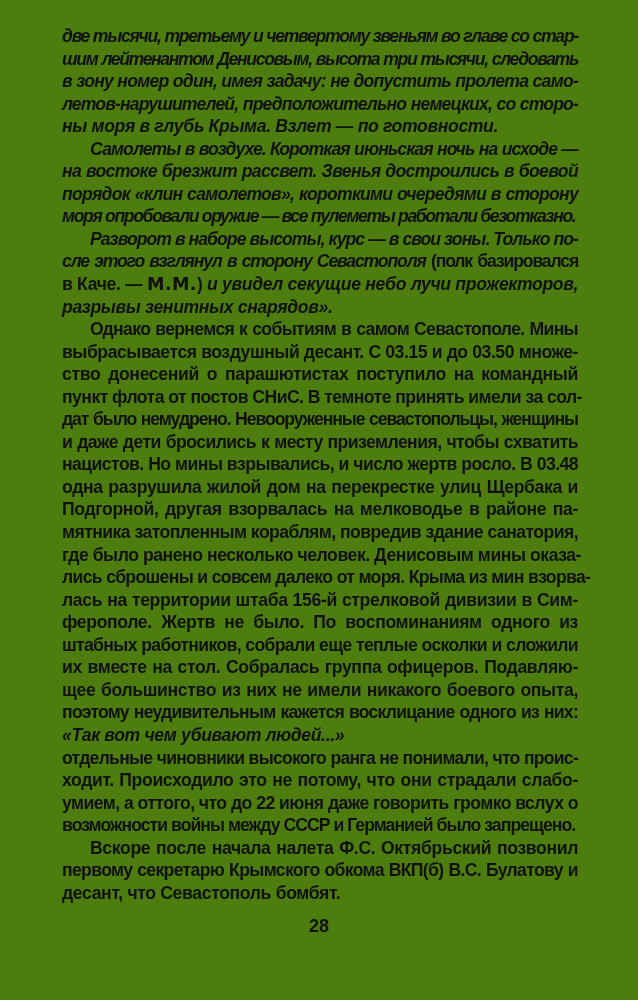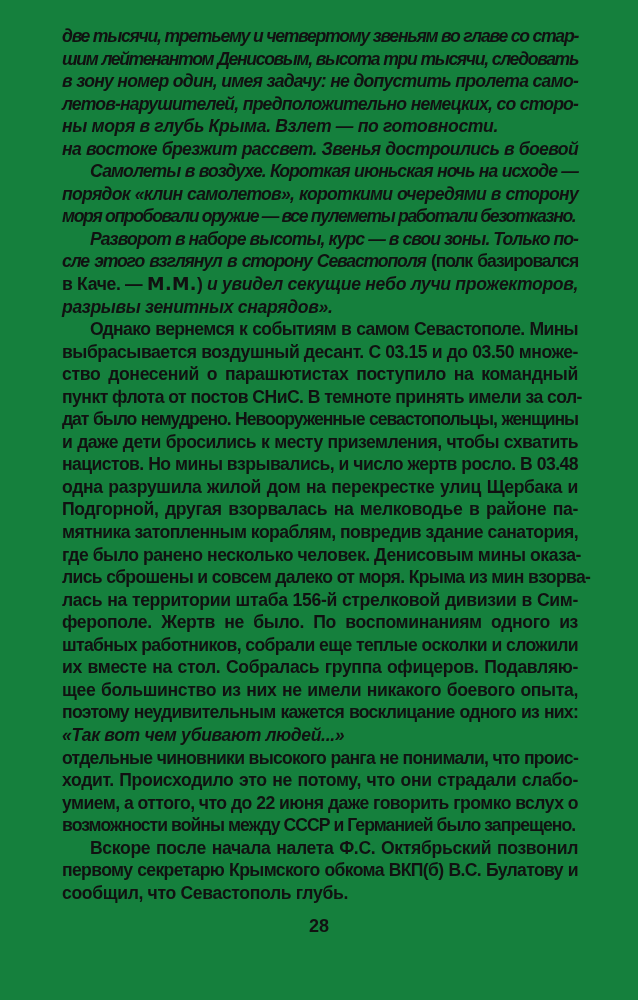--- a/index.html
+++ b/index.html
@@ -14,21 +14,21 @@
     overflow: hidden;
     font-family: "Liberation Sans", "DejaVu Sans", sans-serif;
     color: #111111;
   }
   .page {
     position: absolute;
     left: 0;
     top: 0;
     width: 638px;
     height: 1000px;
-    background: #15803d;
+    background: #4d7c0f;
   }
   .text-column {
     position: absolute;
     left: 62px;
     top: 25px;
     width: 516px;
   }
   .line {
     height: 22.55px;
     line-height: 22.55px;
@@ -71,22 +71,22 @@
 <div class="page">
   <div class="text-column" id="text-column">
       <div class="paragraph">
         <div class="line" style="letter-spacing: -1.25px;"><span class="seg-italic">две тысячи, третьему и четвертому звеньям во главе со стар-</span></div>
         <div class="line" style="letter-spacing: -1.35px;"><span class="seg-italic">шим лейтенантом Денисовым, высота три тысячи, следовать</span></div>
         <div class="line" style="letter-spacing: -0.75px;"><span class="seg-italic">в зону номер один, имея задачу: не допустить пролета само-</span></div>
         <div class="line" style="letter-spacing: -0.85px;"><span class="seg-italic">летов-нарушителей, предположительно немецких, со сторо-</span></div>
         <div class="line last"><span class="seg-italic">ны моря в глубь Крыма. Взлет — по готовности.</span></div>
       </div>
       <div class="paragraph">
+        <div class="line indent" style="letter-spacing: -0.95px;"><span class="seg-italic">Самолеты в воздухе. Короткая июньская ночь на исходе —</span></div>
         <div class="line" style="letter-spacing: -0.65px;"><span class="seg-italic">на востоке брезжит рассвет. Звенья достроились в боевой</span></div>
-        <div class="line indent" style="letter-spacing: -0.95px;"><span class="seg-italic">Самолеты в воздухе. Короткая июньская ночь на исходе —</span></div>
         <div class="line" style="letter-spacing: -0.75px;"><span class="seg-italic">порядок «клин самолетов», короткими очередями в сторону</span></div>
         <div class="line last" style="letter-spacing: -1.35px;"><span class="seg-italic">моря опробовали оружие — все пулеметы работали безотказно.</span></div>
       </div>
       <div class="paragraph">
         <div class="line indent" style="letter-spacing: -0.95px;"><span class="seg-italic">Разворот в наборе высоты, курс — в свои зоны. Только по-</span></div>
         <div class="line" style="letter-spacing: -1.15px;"><span class="seg-italic">сле этого взглянул в сторону Севастополя </span><span>(полк базировался</span></div>
         <div class="line"><span>в Каче. — </span><span class="seg-heavy">М.М.</span><span>) </span><span class="seg-italic">и увидел секущие небо лучи прожекторов,</span></div>
         <div class="line last"><span class="seg-italic">разрывы зенитных снарядов».</span></div>
       </div>
       <div class="paragraph">
@@ -112,17 +112,17 @@
       </div>
       <div class="paragraph">
         <div class="line" style="letter-spacing: -0.75px;"><span>отдельные чиновники высокого ранга не понимали, что проис-</span></div>
         <div class="line"><span>ходит. Происходило это не потому, что они страдали слабо-</span></div>
         <div class="line" style="letter-spacing: -0.55px;"><span>умием, а оттого, что до 22 июня даже говорить громко вслух о</span></div>
         <div class="line last" style="letter-spacing: -0.95px;"><span>возможности войны между СССР и Германией было запрещено.</span></div>
       </div>
       <div class="paragraph">
         <div class="line indent"><span>Вскоре после начала налета Ф.С. Октябрьский позвонил</span></div>
         <div class="line" style="letter-spacing: -0.65px;"><span>первому секретарю Крымского обкома ВКП(б) В.С. Булатову и</span></div>
-        <div class="line last"><span>сообщил, что Севастополь глубь.</span></div>
+        <div class="line last"><span>десант, что Севастополь бомбят.</span></div>
       </div>
     </div>
   <div class="page-number">28</div>
 </div>
 
 </body></html>

